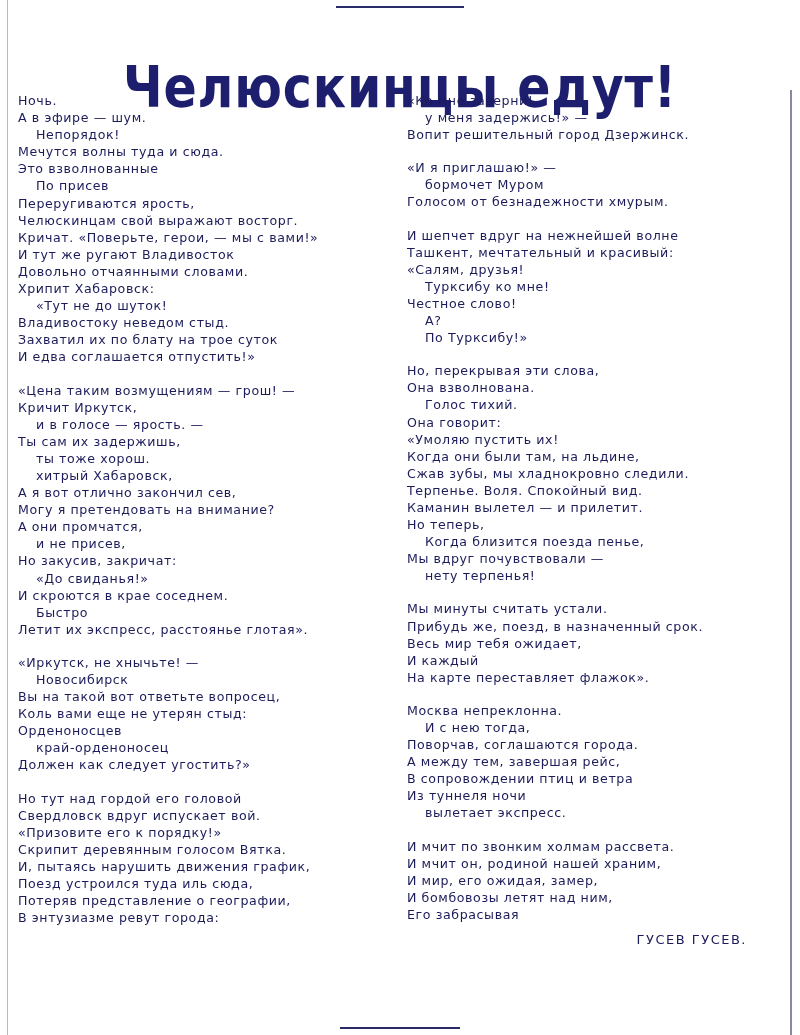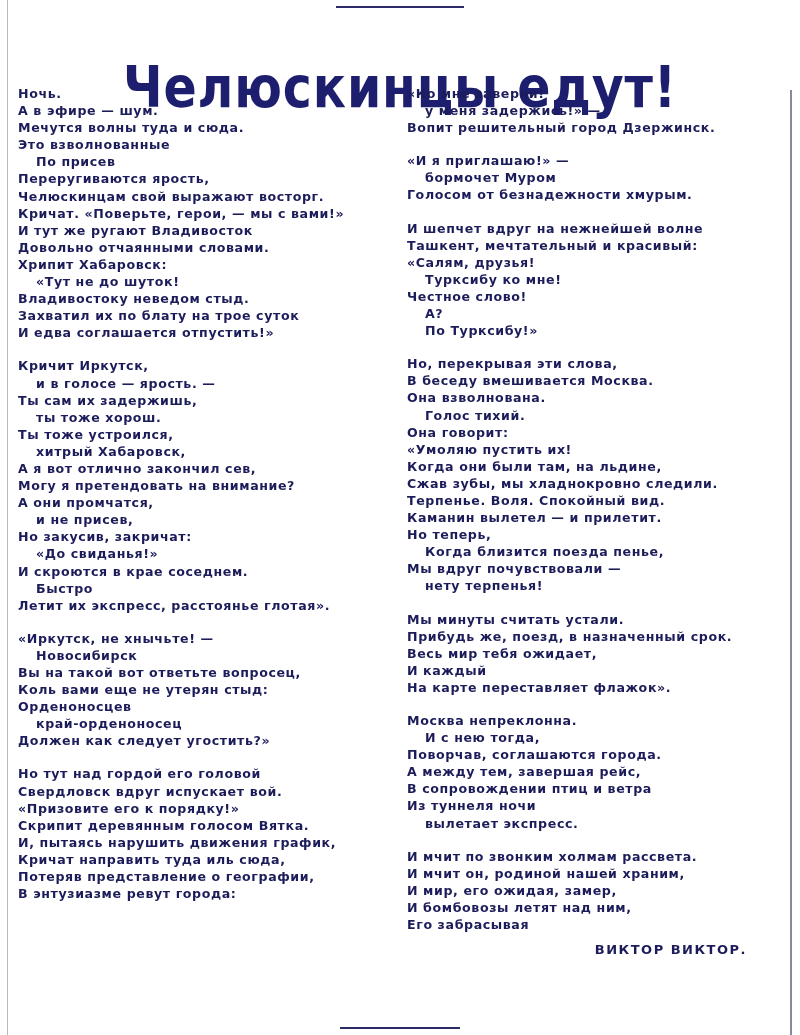--- a/index.html
+++ b/index.html
@@ -9,61 +9,62 @@
   }
   .rule-top { position:absolute; left:336px; top:6px; width:128px; height:2px; background:#2a2a66; }
   .rule-bottom { position:absolute; left:340px; top:1027px; width:120px; height:2px; background:#2a2a66; }
   .left-border { position:absolute; left:7px; top:0; width:1px; height:1035px; background:#b8b8c8; }
   .right-border { position:absolute; left:790px; top:90px; width:2px; height:945px; background:#55557a; opacity:.7; }
   .title {
     position:absolute; left:0; top:16px; width:800px; text-align:center;
     font-family:"DejaVu Sans", sans-serif; font-weight:bold; font-size:57px;
     letter-spacing:1px; color:#1e1e6e; transform:scaleX(0.86); transform-origin:center;
   }
-  .col { position:absolute; top:85px; font-size:12.6px; line-height:17.1px; font-weight:bold; }
+  .col { position:absolute; top:92px; font-size:12.6px; line-height:17.1px; font-weight:normal; }
   .col-left { left:18px; width:370px; }
   .col-right { left:407px; width:380px; }
   .stanza { margin:0 0 16px 0; }
   .line { display:block; white-space:pre; letter-spacing:0.6px; }
   .ind { padding-left:18px; }
   .signature { display:block; text-align:right; margin-top:4px; padding-right:40px; letter-spacing:1.5px; font-size:13px; }
 </style>
 </head>
 <body>
 
 <div class="left-border"></div>
 <div class="right-border"></div>
 <div class="rule-top"></div>
 
 <h1 class="title">Челюскинцы едут!</h1>
 
 <div class="col col-left" id="col-left">
     <div class="stanza">
       <span class="line">Ночь.</span>
       <span class="line">А в эфире — шум.</span>
+      <span class="line ind">Непорядок!</span>
       <span class="line">Мечутся волны туда и сюда.</span>
       <span class="line">Это взволнованные</span>
       <span class="line ind">По присев</span>
       <span class="line">Переругиваются ярость,</span>
       <span class="line">Челюскинцам свой выражают восторг.</span>
       <span class="line">Кричат. «Поверьте, герои, — мы с вами!»</span>
       <span class="line">И тут же ругают Владивосток</span>
       <span class="line">Довольно отчаянными словами.</span>
       <span class="line">Хрипит Хабаровск:</span>
       <span class="line ind">«Тут не до шуток!</span>
       <span class="line">Владивостоку неведом стыд.</span>
       <span class="line">Захватил их по блату на трое суток</span>
       <span class="line">И едва соглашается отпустить!»</span>
     </div>
     <div class="stanza">
+      <span class="line">«Цена таким возмущениям — грош! —</span>
       <span class="line">Кричит Иркутск,</span>
       <span class="line ind">и в голосе — ярость. —</span>
       <span class="line">Ты сам их задержишь,</span>
       <span class="line ind">ты тоже хорош.</span>
-      <span class="line">Ты тоже устроился,</span>
       <span class="line ind">хитрый Хабаровск,</span>
       <span class="line">А я вот отлично закончил сев,</span>
       <span class="line">Могу я претендовать на внимание?</span>
       <span class="line">А они промчатся,</span>
       <span class="line ind">и не присев,</span>
       <span class="line">Но закусив, закричат:</span>
       <span class="line ind">«До свиданья!»</span>
       <span class="line">И скроются в крае соседнем.</span>
       <span class="line ind">Быстро</span>
       <span class="line">Летит их экспресс, расстоянье глотая».</span>
@@ -76,21 +77,21 @@
       <span class="line">Орденоносцев</span>
       <span class="line ind">край-орденоносец</span>
       <span class="line">Должен как следует угостить?»</span>
     </div>
     <div class="stanza">
       <span class="line">Но тут над гордой его головой</span>
       <span class="line">Свердловск вдруг испускает вой.</span>
       <span class="line">«Призовите его к порядку!»</span>
       <span class="line">Скрипит деревянным голосом Вятка.</span>
       <span class="line">И, пытаясь нарушить движения график,</span>
-      <span class="line">Кричат направить туда иль сюда,</span>
+      <span class="line">Поезд устроился туда иль сюда,</span>
       <span class="line">Потеряв представление о географии,</span>
       <span class="line">В энтузиазме ревут города:</span>
     </div>
   </div>
 <div class="col col-right" id="col-right">
 <div class="stanza">
       <span class="line">«Ко мне заверни!</span>
       <span class="line ind">у меня задержись!» —</span>
       <span class="line">Вопит решительный город Дзержинск.</span>
     </div>
@@ -103,21 +104,20 @@
       <span class="line">И шепчет вдруг на нежнейшей волне</span>
       <span class="line">Ташкент, мечтательный и красивый:</span>
       <span class="line">«Салям, друзья!</span>
       <span class="line ind">Турксибу ко мне!</span>
       <span class="line">Честное слово!</span>
       <span class="line ind">А?</span>
       <span class="line ind">По Турксибу!»</span>
     </div>
     <div class="stanza">
       <span class="line">Но, перекрывая эти слова,</span>
-      <span class="line">В беседу вмешивается Москва.</span>
       <span class="line">Она взволнована.</span>
       <span class="line ind">Голос тихий.</span>
       <span class="line">Она говорит:</span>
       <span class="line">«Умоляю пустить их!</span>
       <span class="line">Когда они были там, на льдине,</span>
       <span class="line">Сжав зубы, мы хладнокровно следили.</span>
       <span class="line">Терпенье. Воля. Спокойный вид.</span>
       <span class="line">Каманин вылетел — и прилетит.</span>
       <span class="line">Но теперь,</span>
       <span class="line ind">Когда близится поезда пенье,</span>
@@ -140,16 +140,16 @@
       <span class="line">Из туннеля ночи</span>
       <span class="line ind">вылетает экспресс.</span>
     </div>
     <div class="stanza" style="margin-bottom: 8px;">
       <span class="line">И мчит по звонким холмам рассвета.</span>
       <span class="line">И мчит он, родиной нашей храним,</span>
       <span class="line">И мир, его ожидая, замер,</span>
       <span class="line">И бомбовозы летят над ним,</span>
       <span class="line">Его забрасывая</span>
     </div>
-    <span class="signature">ВИКТОР ВИКТОР.</span>
+    <span class="signature">ГУСЕВ ГУСЕВ.</span>
   </div>
 
 <div class="rule-bottom"></div>
 
 </body></html>

